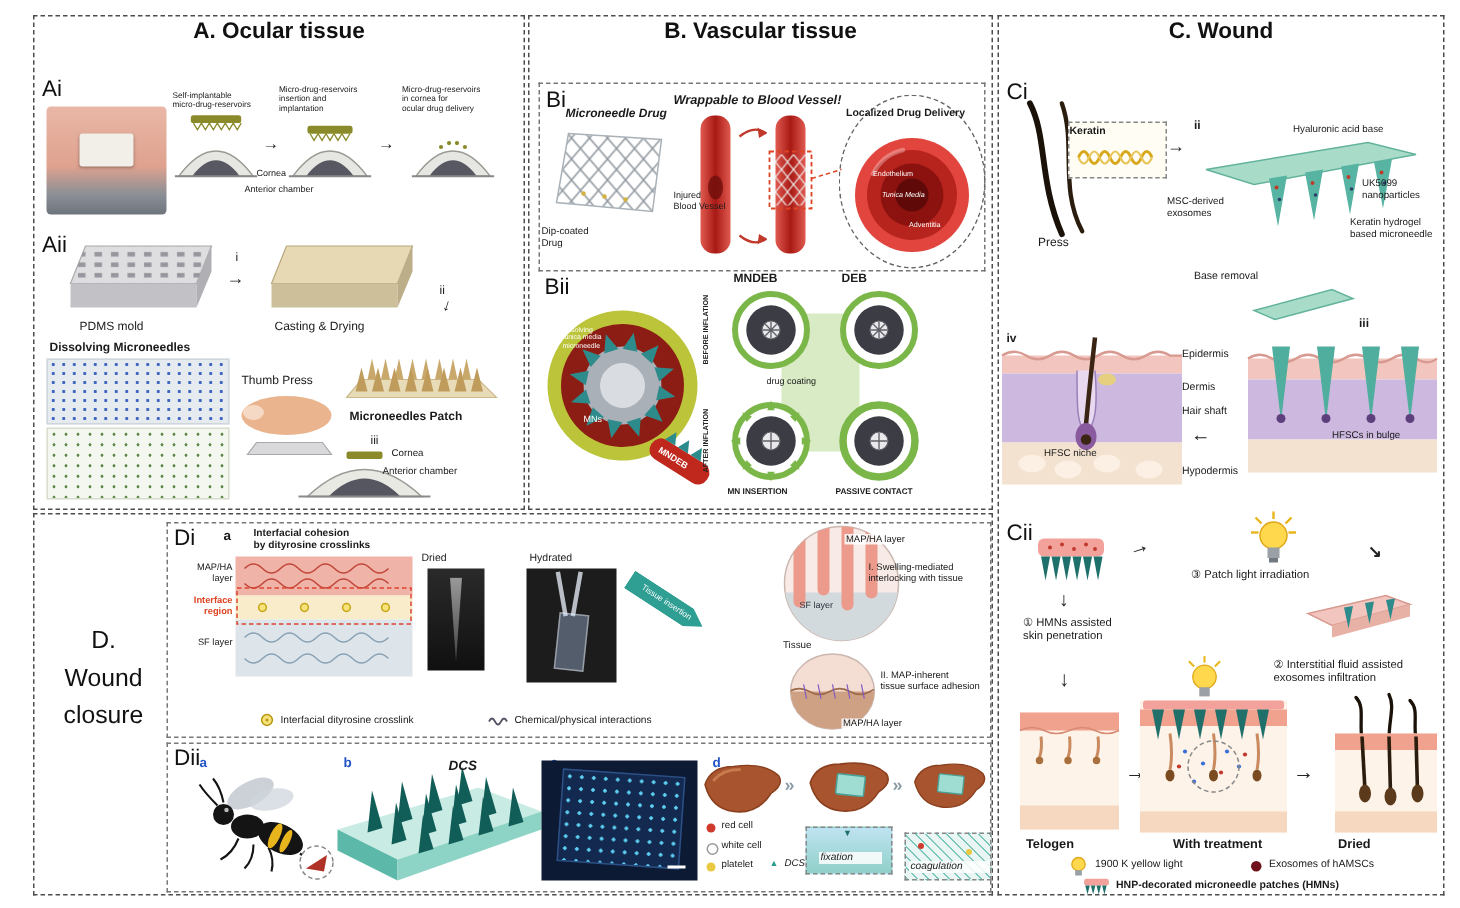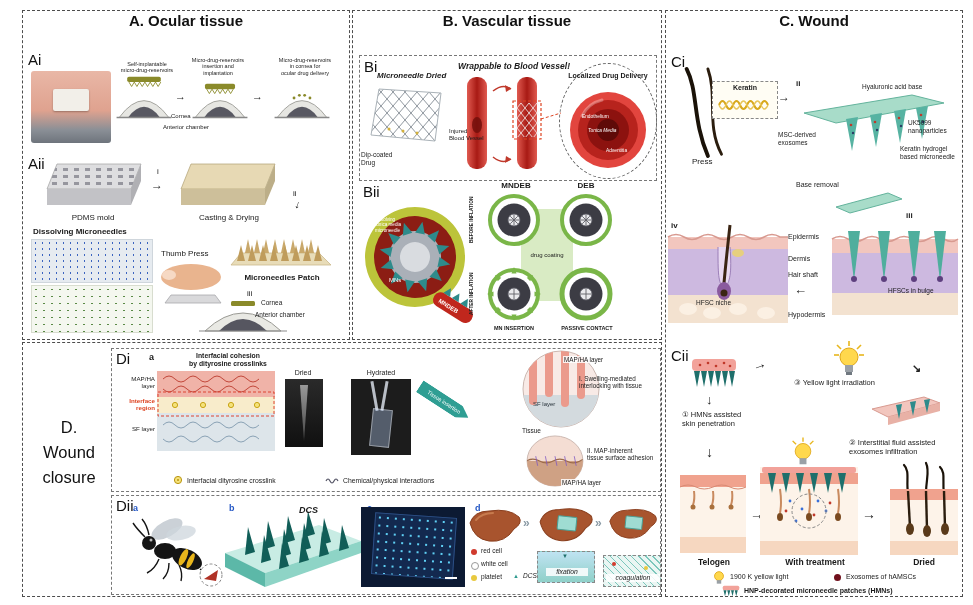--- a/index.html
+++ b/index.html
@@ -3,21 +3,21 @@
 <meta charset="utf-8">
 <style>
   html,body{margin:0;padding:0;background:#fff;width:973px;height:605px;font-family:"Liberation Sans",sans-serif}
   #fig{position:absolute;left:0;top:0;width:973px;height:605px;background:#fff;overflow:hidden}
   .box{position:absolute;border:1.6px dashed #4d4d4d}
   .sbox{position:absolute;border:1.2px dashed #777}
   .ptitle{position:absolute;top:1px;left:0;right:0;text-align:center;font-weight:700;font-size:15px;color:#111}
   .tag{position:absolute;font-weight:400;font-size:15px;color:#111}
   .lbl{position:absolute;font-size:7px;line-height:1.18;color:#1a1a1a;white-space:pre-line}
   .vlbl{position:absolute;writing-mode:vertical-rl;transform:rotate(180deg);font-weight:700;text-align:center;color:#222;white-space:nowrap}
-  .b{font-weight:700}.i{font-style:italic}.c{text-align:center}.r{text-align:right}.w{color:#fff}
+  .b{font-weight:700}.i{font-style:italic}.c{text-align:left}.r{text-align:right}.w{color:#fff}
   .arrow{position:absolute;color:#222;font-weight:700;line-height:1}
   .chip{background:rgba(255,255,255,.85);padding:0 1px}
   .dtitle{position:absolute;font-size:16.5px;color:#111;text-align:center;white-space:pre-line;line-height:1.5}
   svg{position:absolute;overflow:visible}
   .dot{position:absolute;border-radius:50%}
 </style>
 </head>
 <body>
 
 <div id="fig">
@@ -136,21 +136,21 @@
     </svg>
     <div class="lbl" style="left:238px;top:288px;font-size:6.5px">Cornea</div>
     <div class="lbl" style="left:232px;top:300px;font-size:6.5px">Anterior chamber</div>
   </section>
 
   <section class="box" style="left:352px;top:10px;width:308px;height:328px">
     <div class="ptitle">B. Vascular tissue</div>
 
     <div class="sbox" style="left:6px;top:44px;width:296px;height:124px"></div>
     <div class="tag" style="left:11px;top:47px">Bi</div>
-    <div class="lbl b i" style="left:24px;top:60px;font-size:8px">Microneedle Dried</div>
+    <div class="lbl b i" style="left:24px;top:60px;font-size:8px">Microneedle Drug</div>
     <svg style="left:16px;top:74px" width="80" height="60" viewBox="0 0 80 60">
       <defs>
           <pattern id="pm1" width="12" height="14" patternUnits="userSpaceOnUse">
             <path d="M6,0 L12,7 L6,14 L0,7 Z" fill="none" stroke="#8f979e" stroke-width="1"></path>
           </pattern>
         </defs>
       <polygon points="10,4 72,8 66,56 2,50" fill="url(#pm1)" stroke="#aab2b8" stroke-width="1"></polygon>
       <g fill="#d4b23c">
           <circle cx="20" cy="44" r="1.5"></circle>
           <circle cx="34" cy="46" r="1.5"></circle>
@@ -401,21 +401,21 @@
           <line x1="3" y1="4" x2="7" y2="8"></line>
           <line x1="27" y1="4" x2="23" y2="8"></line>
           <line x1="0" y1="14" x2="5" y2="14"></line>
           <line x1="30" y1="14" x2="25" y2="14"></line>
         </g>
       <circle cx="15" cy="16" r="9" fill="#ffd84d" stroke="#e0a81a"></circle>
       <rect x="11" y="24" width="8" height="7" fill="#9aa0a6"></rect>
         <rect x="12" y="31" width="6" height="3" fill="#707880"></rect>
     </svg>
     <span class="arrow" style="left:246px;top:352px;font-size:11px">↘</span>
-    <div class="lbl" style="left:128px;top:368px;font-size:7.5px">③ Yellow light irradiation</div>
+    <div class="lbl" style="left:128px;top:368px;font-size:7.5px">③ Patch light irradiation</div>
     <div class="lbl" style="left:16px;top:400px;font-size:7.5px">① HMNs assisted
 skin penetration</div>
     <svg style="left:204px;top:378px" width="72" height="44" viewBox="0 0 72 44">
       <polygon points="2,20 54,8 70,14 18,28" fill="#f2c6be" stroke="#d89a90"></polygon>
       <polygon points="18,28 70,14 70,22 18,36" fill="#e8b1a6"></polygon>
       <g fill="#2e8b8b">
           <polygon points="26,16 32,15 29,30"></polygon>
           <polygon points="40,13 46,12 43,27"></polygon>
           <polygon points="54,11 60,10 57,24"></polygon>
         </g>
@@ -502,21 +502,21 @@
           <line x1="54" y1="28" x2="55" y2="64"></line>
         </g>
       <g fill="#5a3a1a">
           <ellipse cx="20" cy="66" rx="4" ry="6"></ellipse>
           <ellipse cx="37" cy="68" rx="4" ry="6"></ellipse>
           <ellipse cx="55" cy="66" rx="4" ry="6"></ellipse>
         </g>
       <rect y="78" width="68" height="14" fill="#f6d7c0"></rect>
     </svg>
     <div class="lbl b c" style="left:18px;top:546px;width:60px;font-size:8.5px">Telogen</div>
-    <div class="lbl b c" style="left:104px;top:546px;width:90px;font-size:8.5px">With treatment</div>
+    <div class="lbl b c" style="left:116px;top:546px;width:90px;font-size:8.5px">With treatment</div>
     <div class="lbl b c" style="left:226px;top:546px;width:64px;font-size:8.5px">Dried</div>
 
     <svg style="left:46px;top:558px" width="14" height="16" viewBox="0 0 30 36">
       <circle cx="15" cy="16" r="10" fill="#ffd84d" stroke="#e0a81a" stroke-width="2"></circle>
       <rect x="10" y="25" width="10" height="8" fill="#9aa0a6"></rect>
     </svg>
     <div class="lbl" style="left:64px;top:562px;font-size:7px">1900 K yellow light</div>
     <div class="dot" style="left:168px;top:563px;width:7px;height:7px;background:#70101c"></div>
     <div class="lbl" style="left:180px;top:562px;font-size:7px">Exosomes of hAMSCs</div>
     <svg style="left:56px;top:574px" width="18" height="12" viewBox="0 0 48 32">

